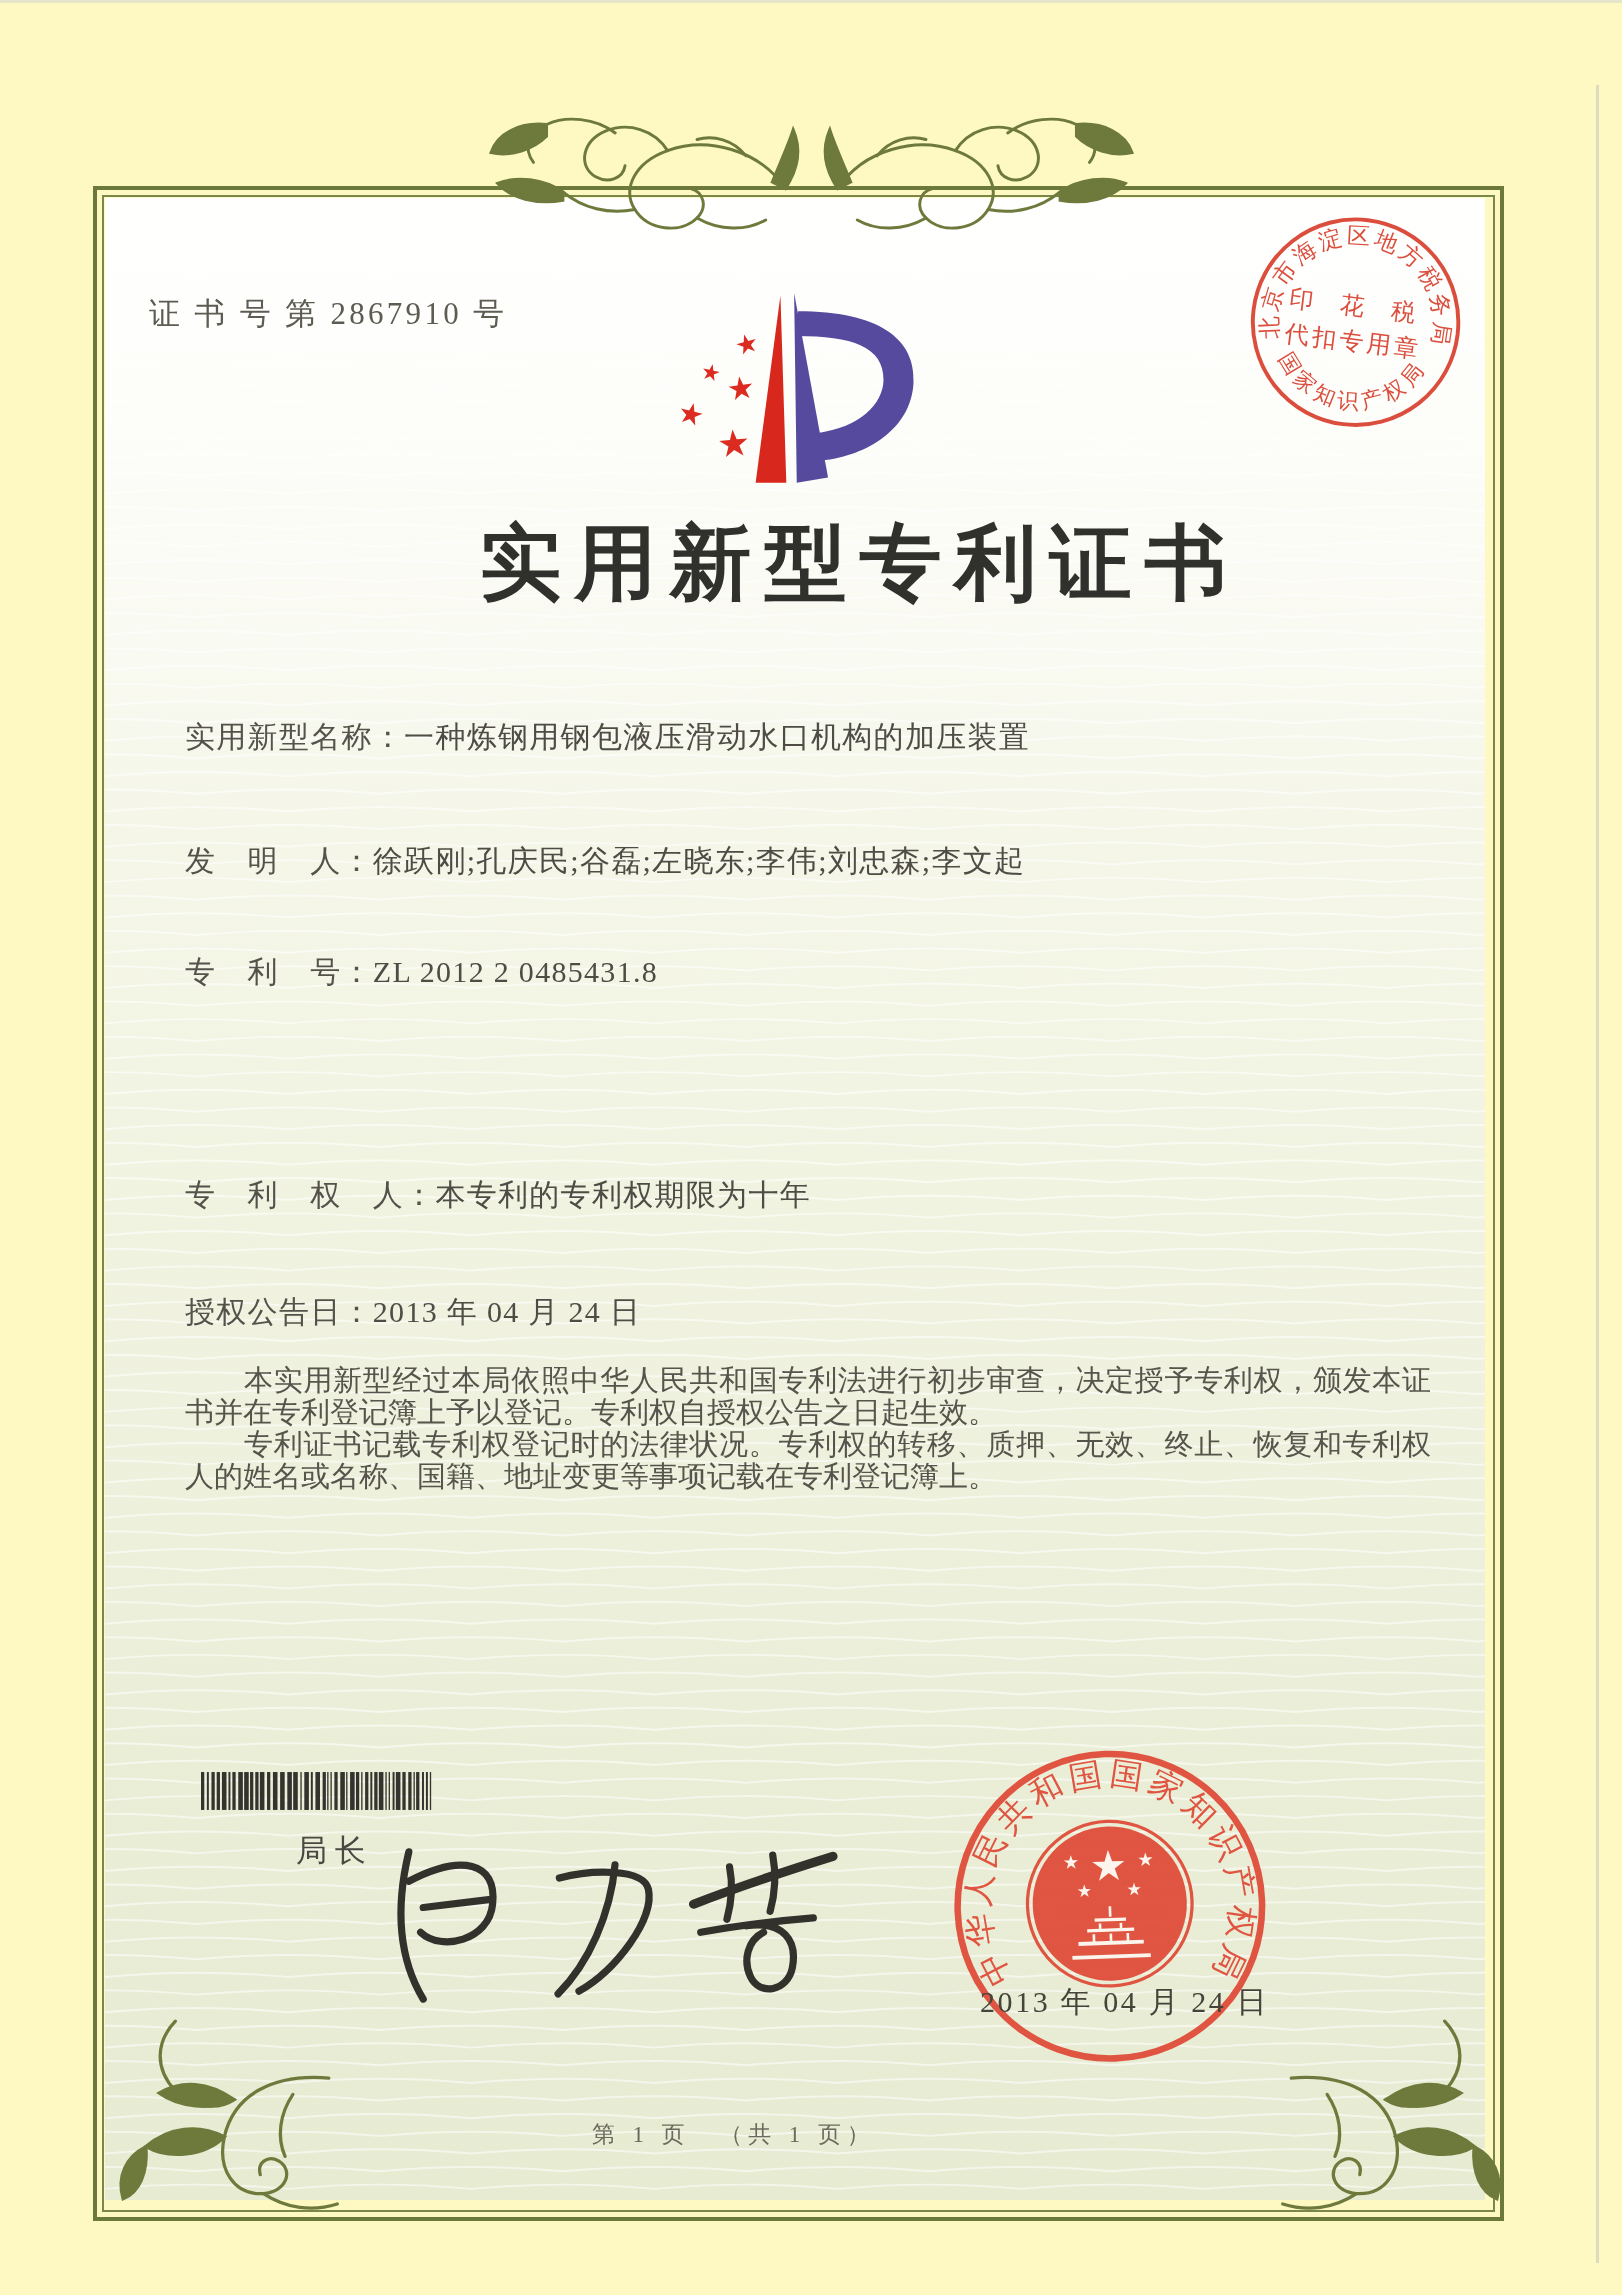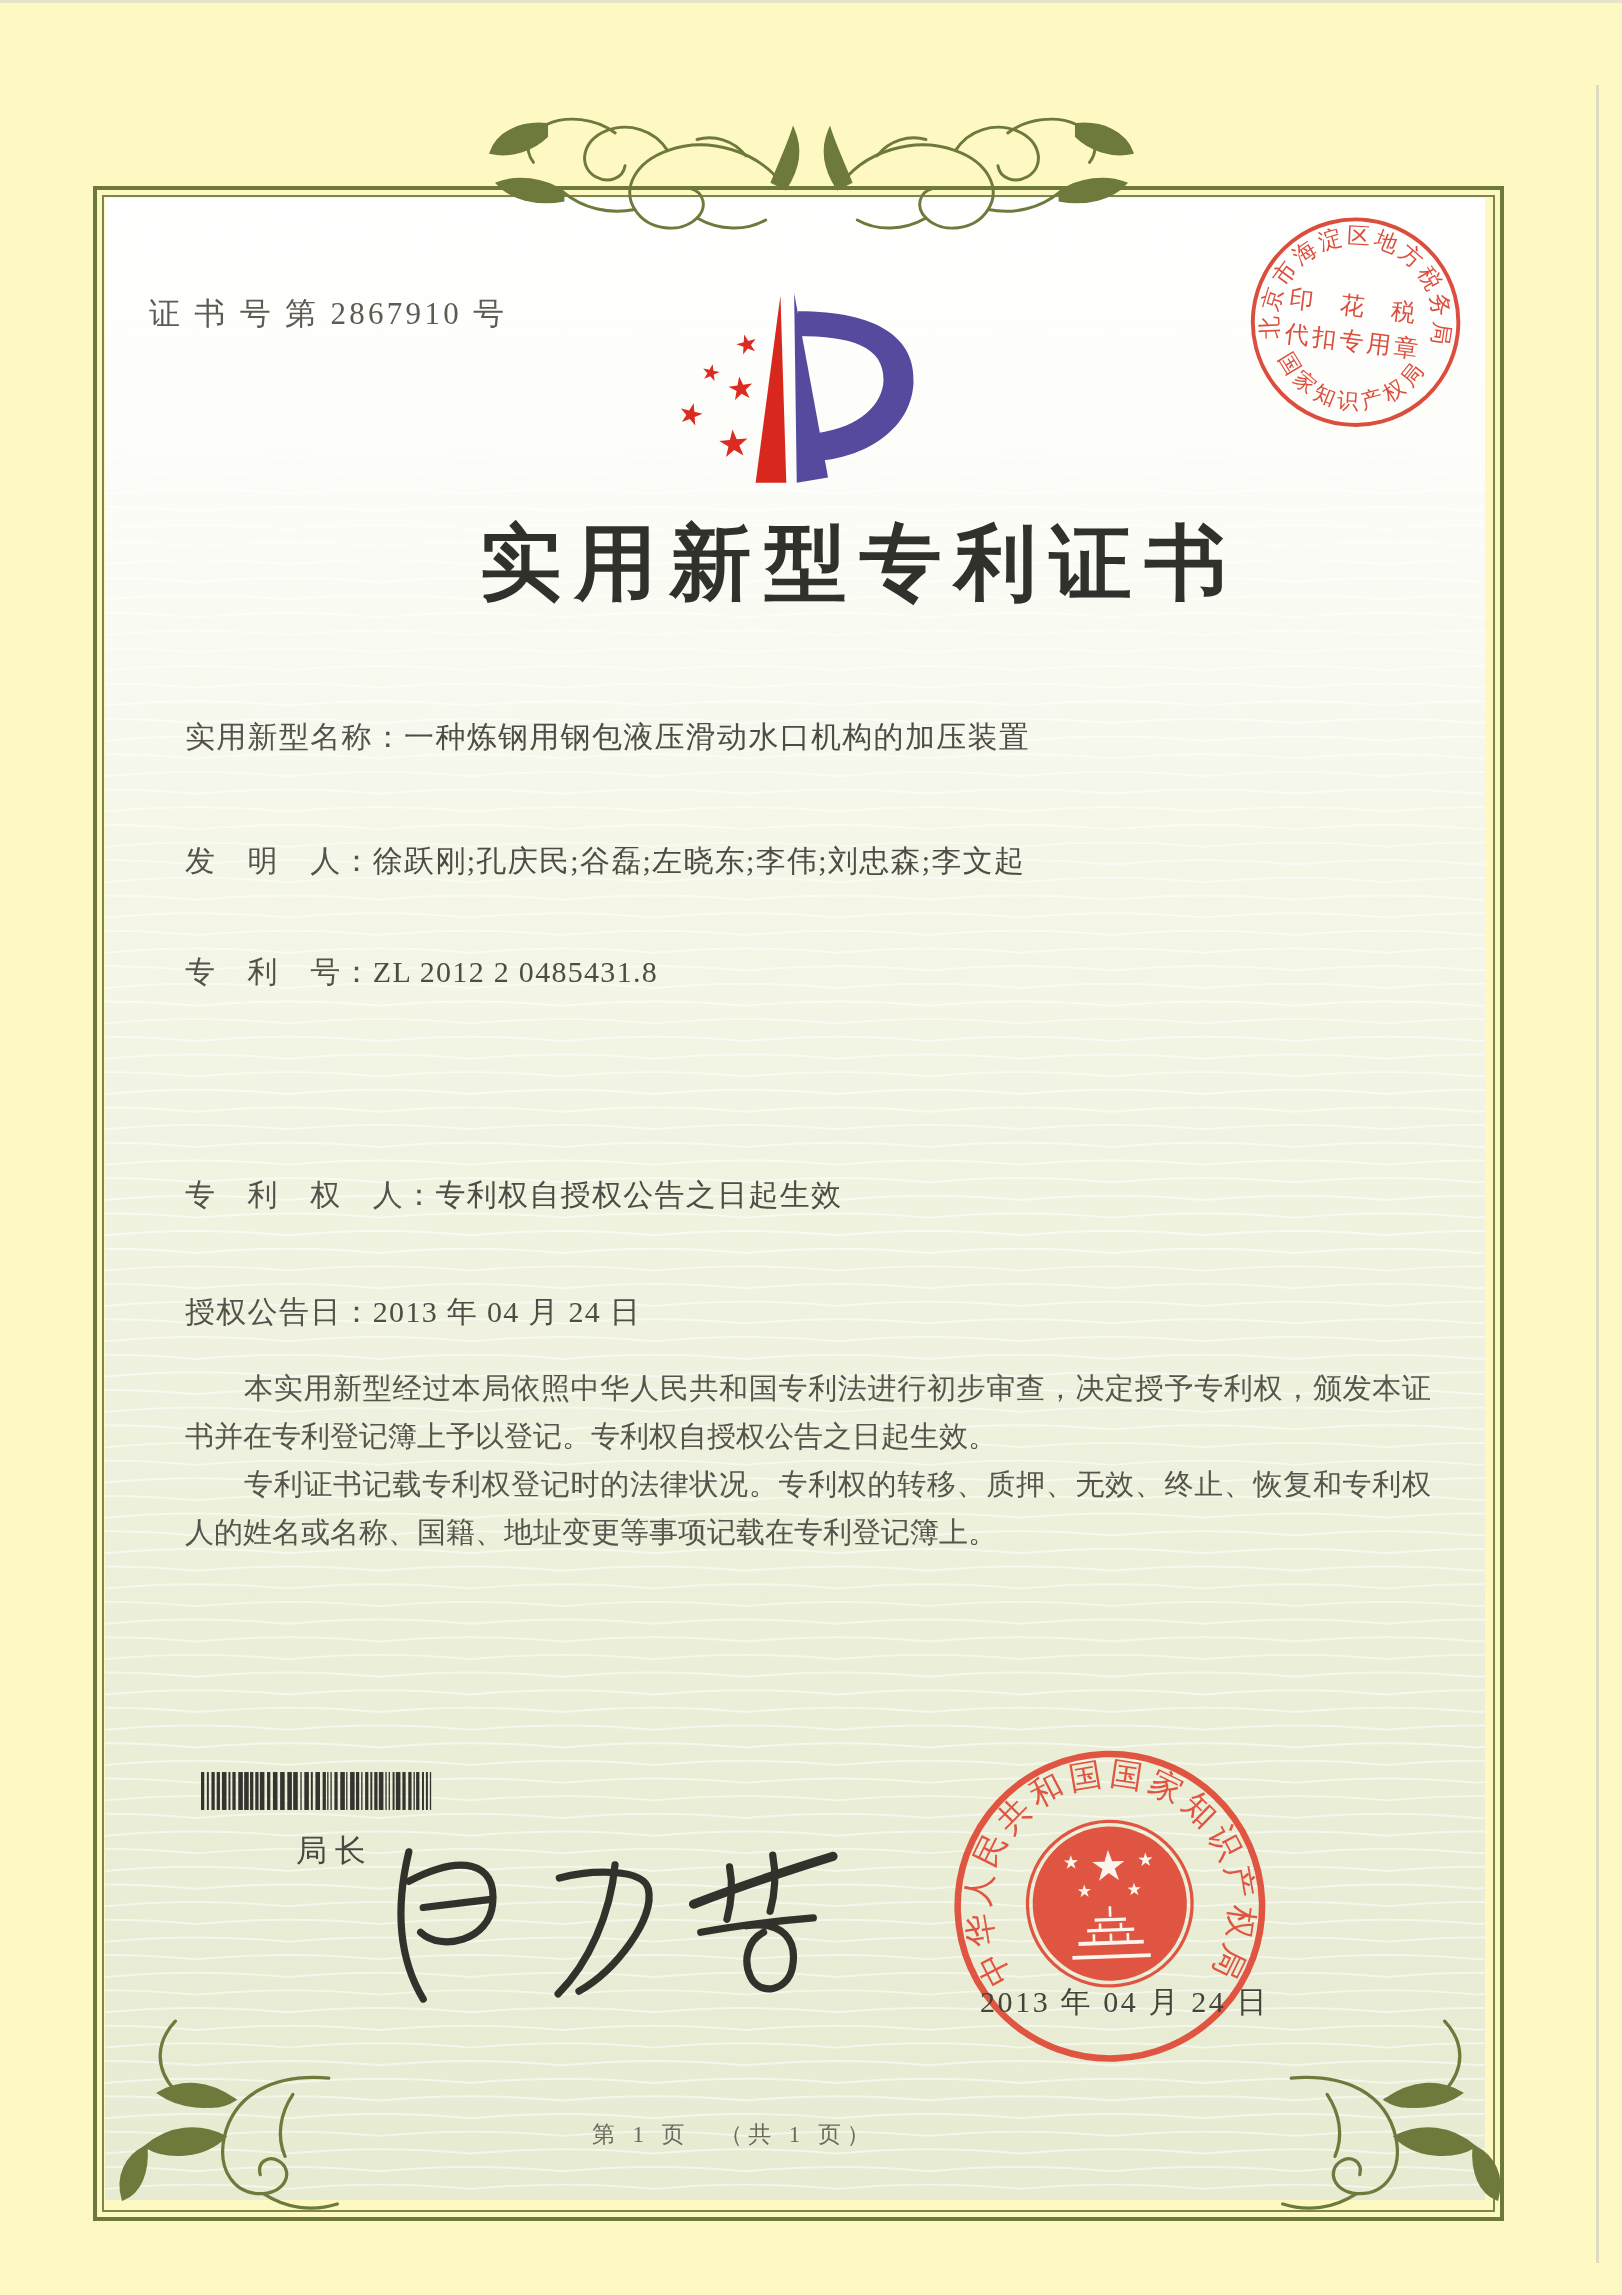--- a/index.html
+++ b/index.html
@@ -23,21 +23,21 @@
   #title{left:0;top:509px;width:1623px;text-align:center;font-size:82px;font-weight:700;
          letter-spacing:13px;color:#30302c;padding-left:48px;}
   
   #logo-svg{left:657px;top:289px;width:271px;height:199px;}
   .logo-star{position:absolute;color:#dc2b20;font-family:"DejaVu Sans",sans-serif;line-height:1;}
   
   .frow{position:absolute;left:185px;font-size:30px;letter-spacing:1.3px;white-space:nowrap;color:#54524a;}
   .frow .lab{color:#54524a;}
   .frow .val{color:#4e4c45;margin-top:20px;}
   
-  #paras{left:185px;top:1364px;width:1246px;font-size:29px;line-height:48px;text-align:justify;color:#56544b;}
+  #paras{left:185px;top:1364px;width:1246px;font-size:29px;line-height:32px;text-align:justify;color:#56544b;}
   #paras p{margin:0;text-indent:59px;}
   
   #barcode{left:201px;top:1772px;}
   
   #director-label{left:296px;top:1830px;font-size:31px;letter-spacing:7.8px;color:#4a4840;}
   #sig-svg{left:363px;top:1842px;width:504px;height:180px;}
   #sig-text{left:392px;top:1877px;width:458px;font-size:92px;opacity:0;}
   
   #seal-svg{left:940px;top:1735px;width:343px;height:343px;opacity:.93;transform:rotate(-2deg);}
   #seal-date{left:980px;top:1982px;font-size:30px;letter-spacing:2.6px;color:#45443a;white-space:nowrap;}
@@ -242,21 +242,21 @@
   <div class="frow" style="top:717px">
     <span class="lab">实用新型名称：</span><span class="val">一种炼钢用钢包液压滑动水口机构的加压装置</span>
   </div>
   <div class="frow" style="top:841px">
     <span class="lab">发　明　人：</span><span class="val">徐跃刚;孔庆民;谷磊;左晓东;李伟;刘忠森;李文起</span>
   </div>
   <div class="frow" style="top:952px">
     <span class="lab">专　利　号：</span><span class="val">ZL 2012 2 0485431.8</span>
   </div>
   <div class="frow" style="top:1175px">
-    <span class="lab">专　利　权　人：</span><span class="val">专利权自授权公告之日起生效</span>
+    <span class="lab">专　利　权　人：</span><span class="val">本专利的专利权期限为十年</span>
   </div>
   <div class="frow" style="top:1292px">
     <span class="lab">授权公告日：</span><span class="val">2013 年 04 月 24 日</span>
   </div>
 
   <div class="abs" id="paras">
     <p>本实用新型经过本局依照中华人民共和国专利法进行初步审查，决定授予专利权，颁发本证书并在专利登记簿上予以登记。专利权自授权公告之日起生效。</p>
     <p>专利证书记载专利权登记时的法律状况。专利权的转移、质押、无效、终止、恢复和专利权人的姓名或名称、国籍、地址变更等事项记载在专利登记簿上。</p>
   </div>
 

